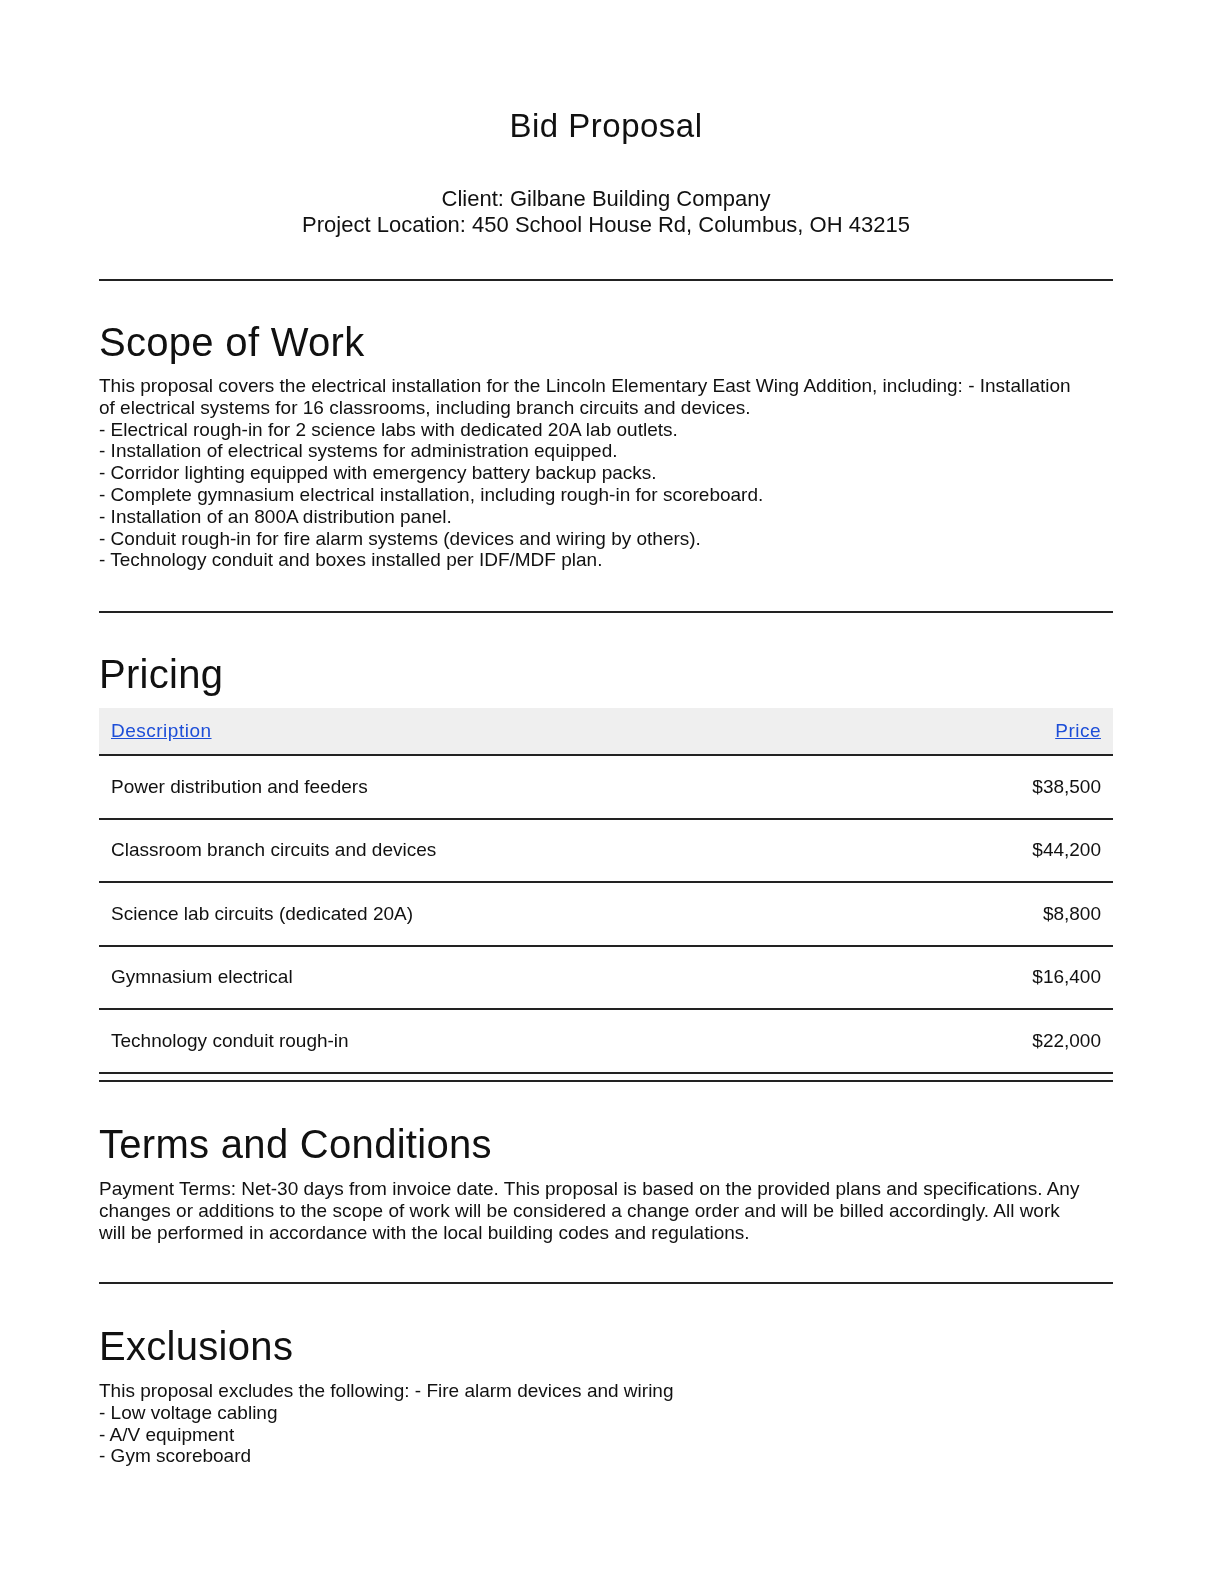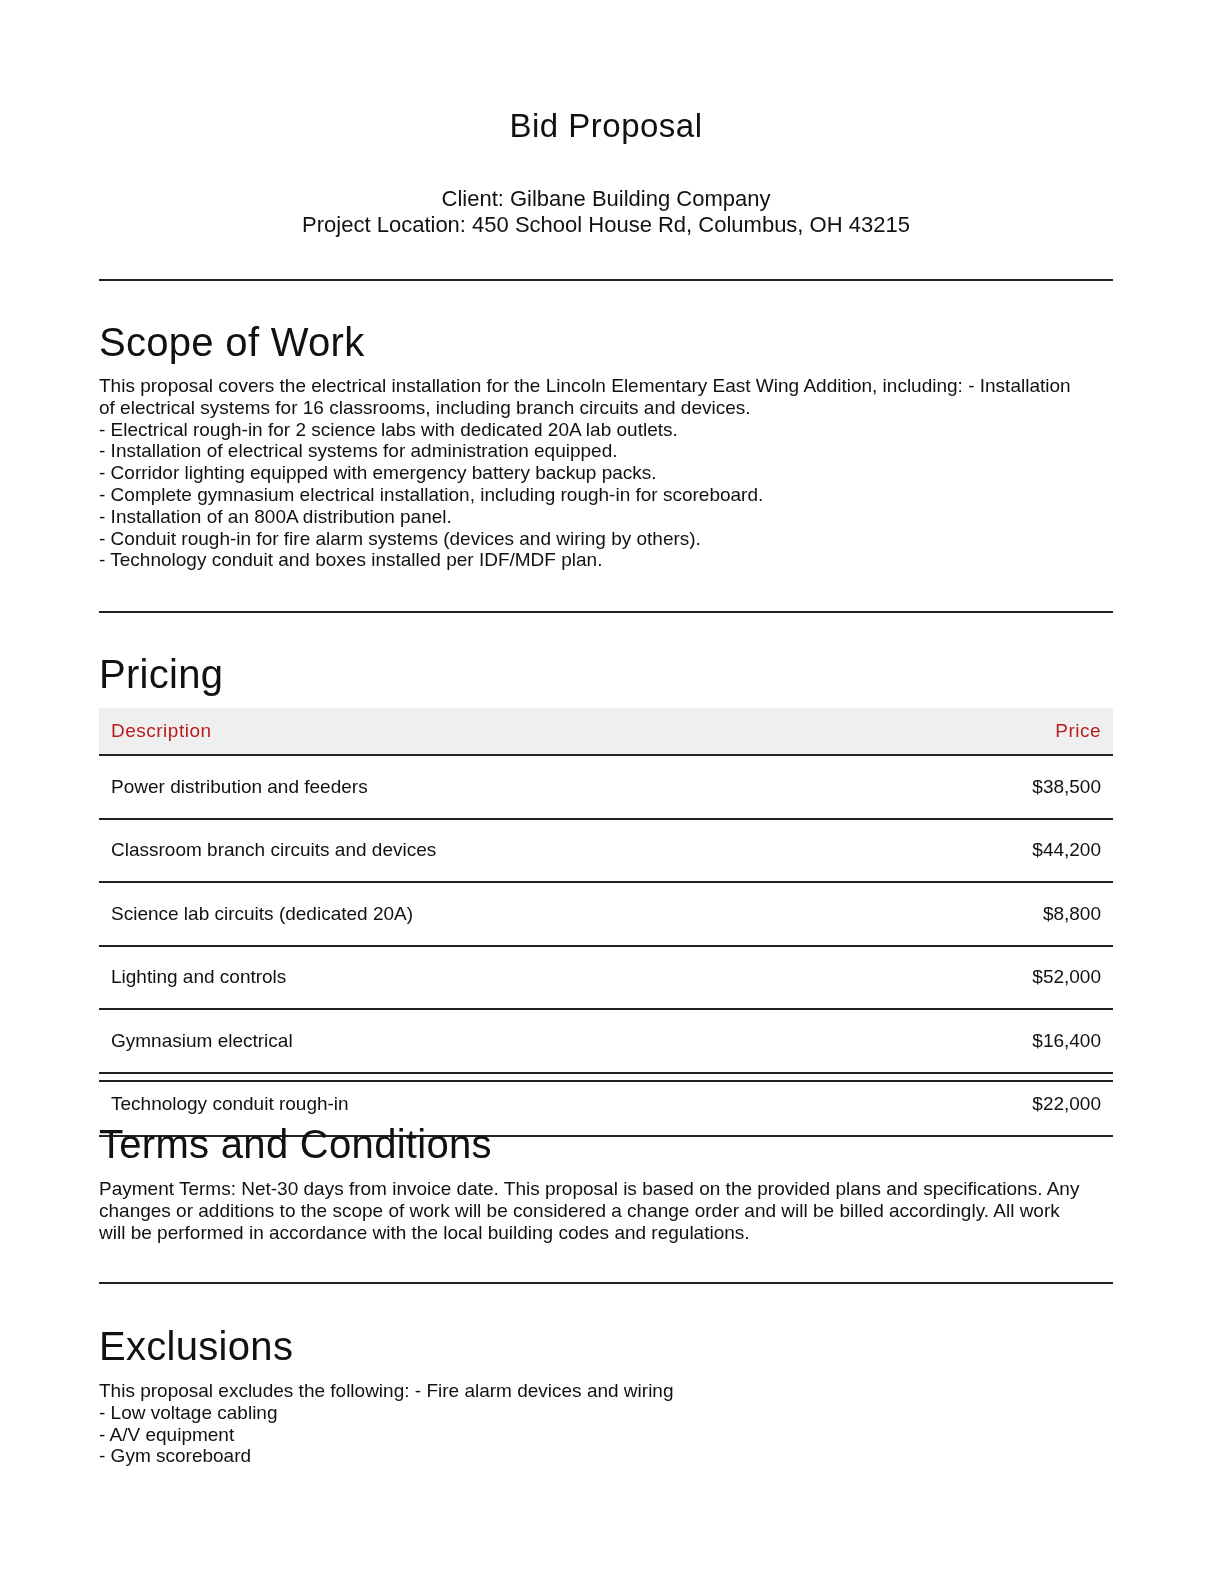--- a/index.html
+++ b/index.html
@@ -65,26 +65,27 @@
   .pricing-table {
     position: absolute;
     left: 0;
     top: 708px;
     width: 1014px;
     border-collapse: collapse;
     font-size: 19px;
   }
   .pricing-table th {
     background: #efefef;
-    color: #b91c1c;
+    color: #1d4ed8;
     font-weight: normal;
     letter-spacing: 0.5px;
     height: 46px;
     padding: 0 12px;
     border-bottom: 2px solid #222222;
+    text-decoration: underline;
   }
   .pricing-table td {
     height: 45.5px;
     padding: 8px 12px;
     border-bottom: 2px solid #222222;
   }
   .pricing-table .col-desc { text-align: left; }
   .pricing-table .col-price { text-align: right; }
 </style>
 </head>
@@ -131,24 +132,20 @@
       </tr>
       <tr>
         <td class="col-desc">Classroom branch circuits and devices</td>
         <td class="col-price">$44,200</td>
       </tr>
       <tr>
         <td class="col-desc">Science lab circuits (dedicated 20A)</td>
         <td class="col-price">$8,800</td>
       </tr>
       <tr>
-        <td class="col-desc">Lighting and controls</td>
-        <td class="col-price">$52,000</td>
-      </tr>
-      <tr>
         <td class="col-desc">Gymnasium electrical</td>
         <td class="col-price">$16,400</td>
       </tr>
       <tr>
         <td class="col-desc">Technology conduit rough-in</td>
         <td class="col-price">$22,000</td>
       </tr>
     </tbody>
   </table>
 

